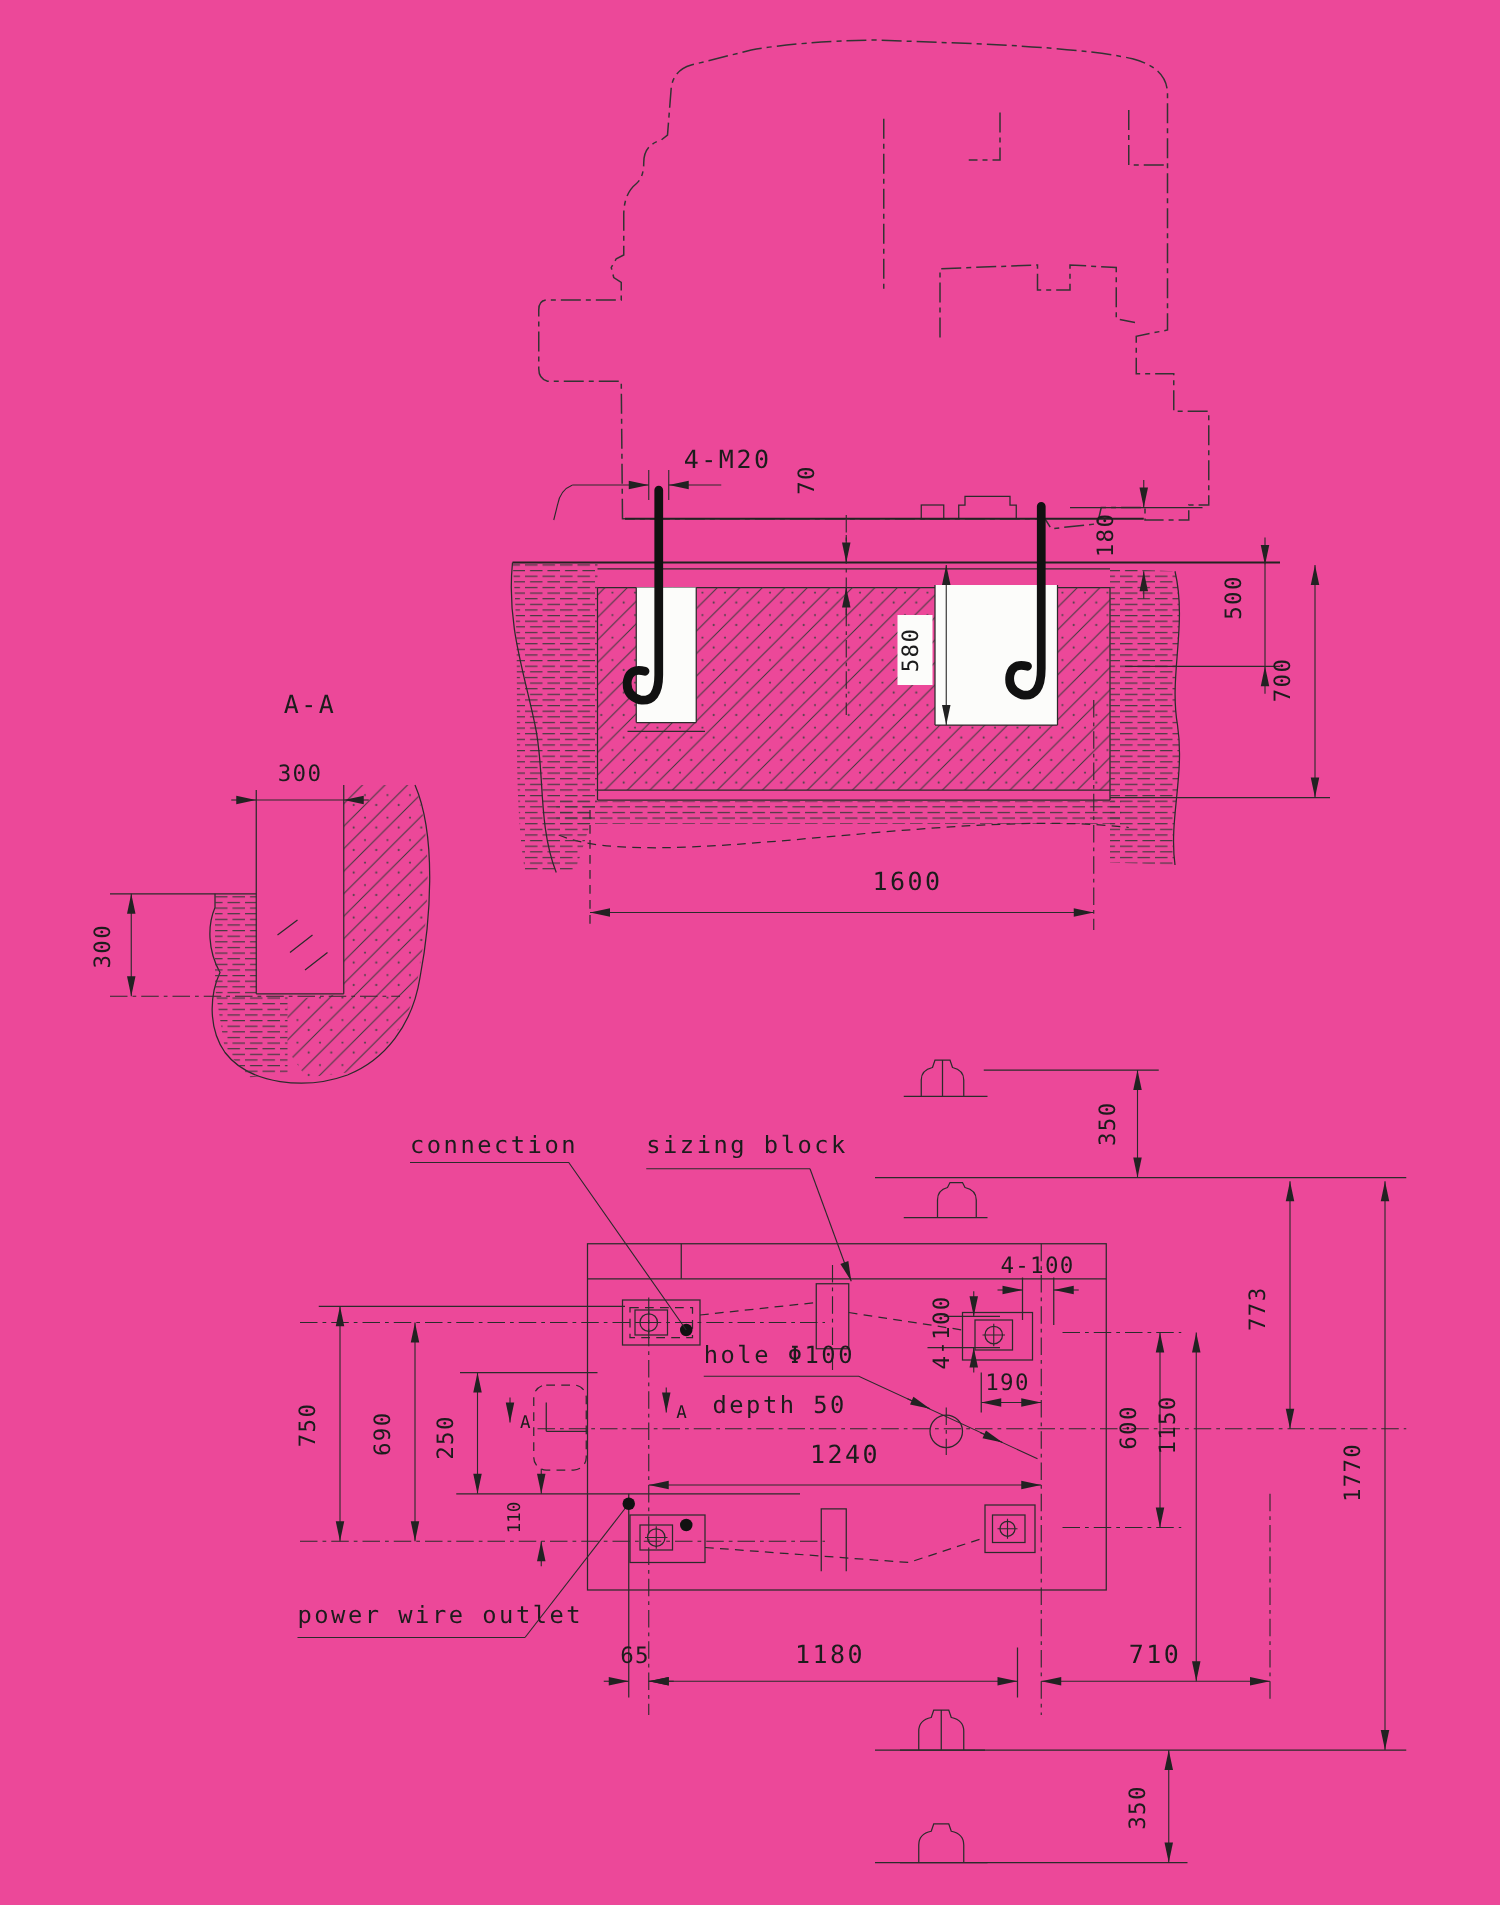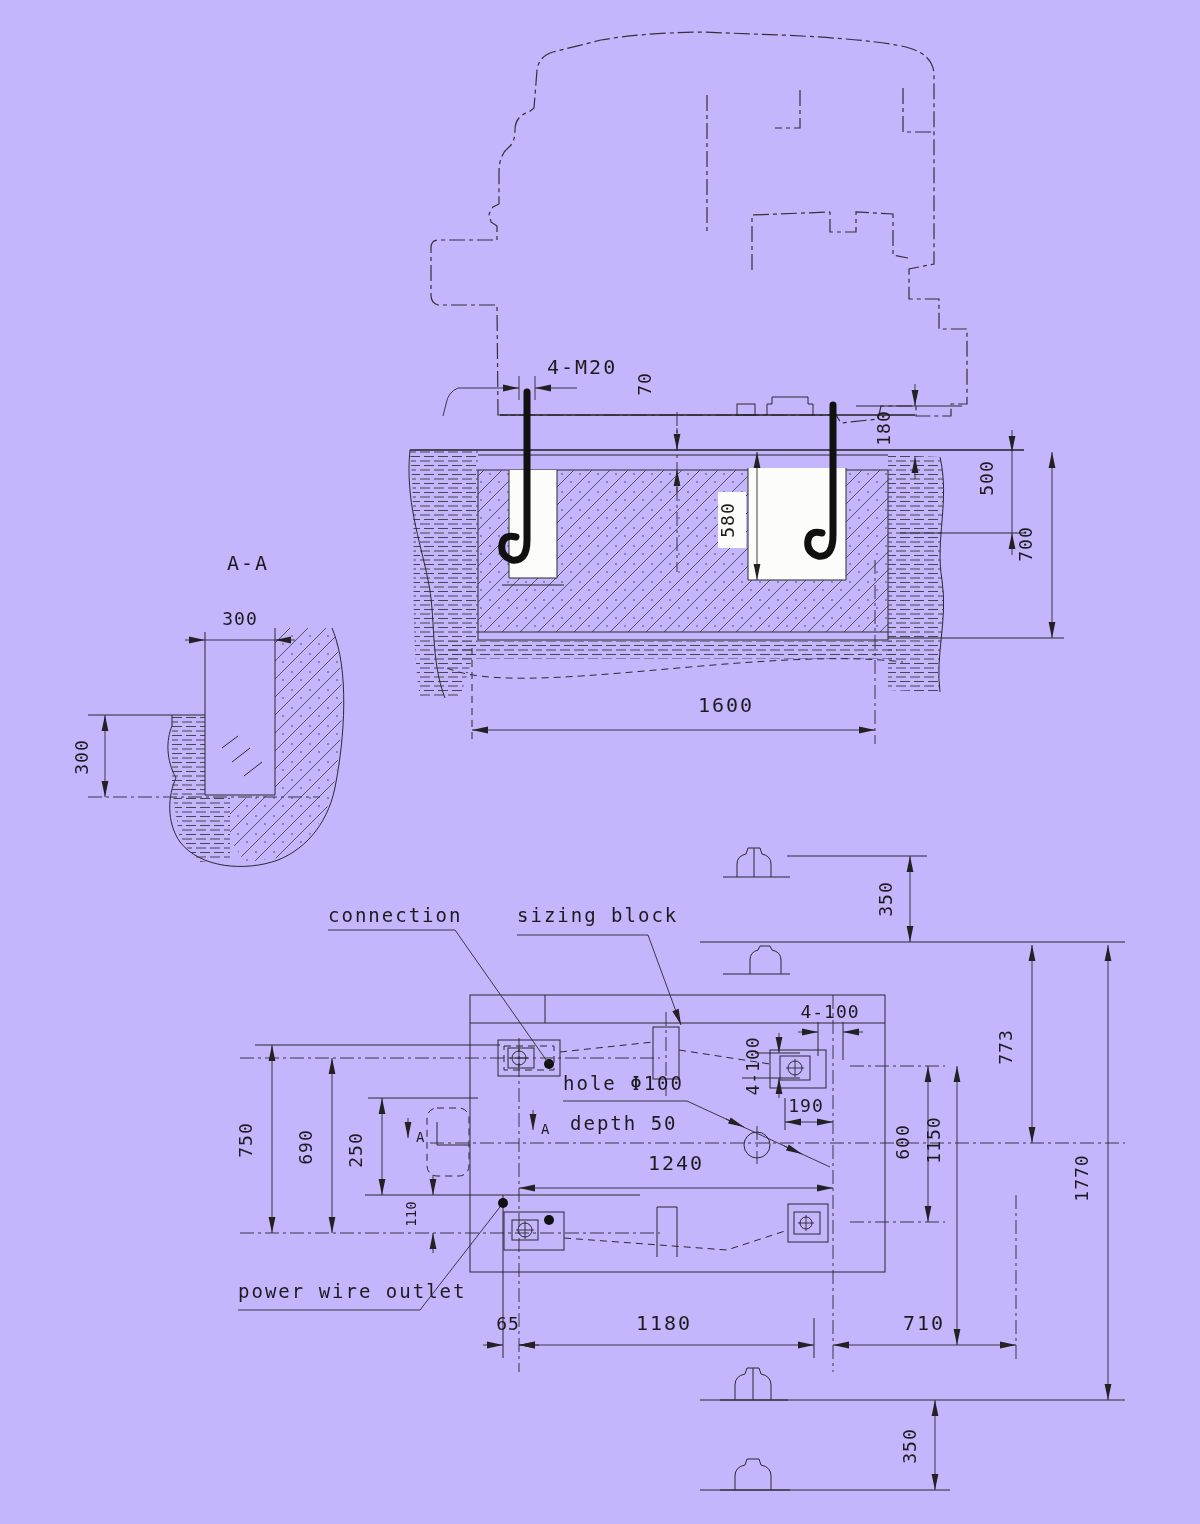--- a/index.html
+++ b/index.html
@@ -1,16 +1,16 @@
 <!DOCTYPE html>
 <html><head>
 <meta charset="utf-8">
 <style>
   html,body{margin:0;padding:0;background:#e8e8e6;}
-  .sheet{width:1200px;height:1524px;background:#c4b5fd;margin:0 auto;position:relative;overflow:hidden;}
+  .sheet{width:1200px;height:1524px;background:#ec4899;margin:0 auto;position:relative;overflow:hidden;}
   svg{display:block;}
   svg text{font-family:"DejaVu Sans Mono",monospace;fill:#1c1c1c;}
   .lbl{font-size:19px;letter-spacing:2px;}
   .dim{font-size:18px;letter-spacing:1px;}
   .dimL{font-size:20px;letter-spacing:2px;}
   .sm{font-size:14px;}
   .thin{stroke:#2b2b2b;stroke-width:1;fill:none;}
   .med{stroke:#222;stroke-width:1.7;fill:none;}
   .dimline{stroke:#2b2b2b;stroke-width:0.9;fill:none;}
   .cl{stroke:#2b2b2b;stroke-width:0.9;fill:none;stroke-dasharray:14 4 3 4;}

